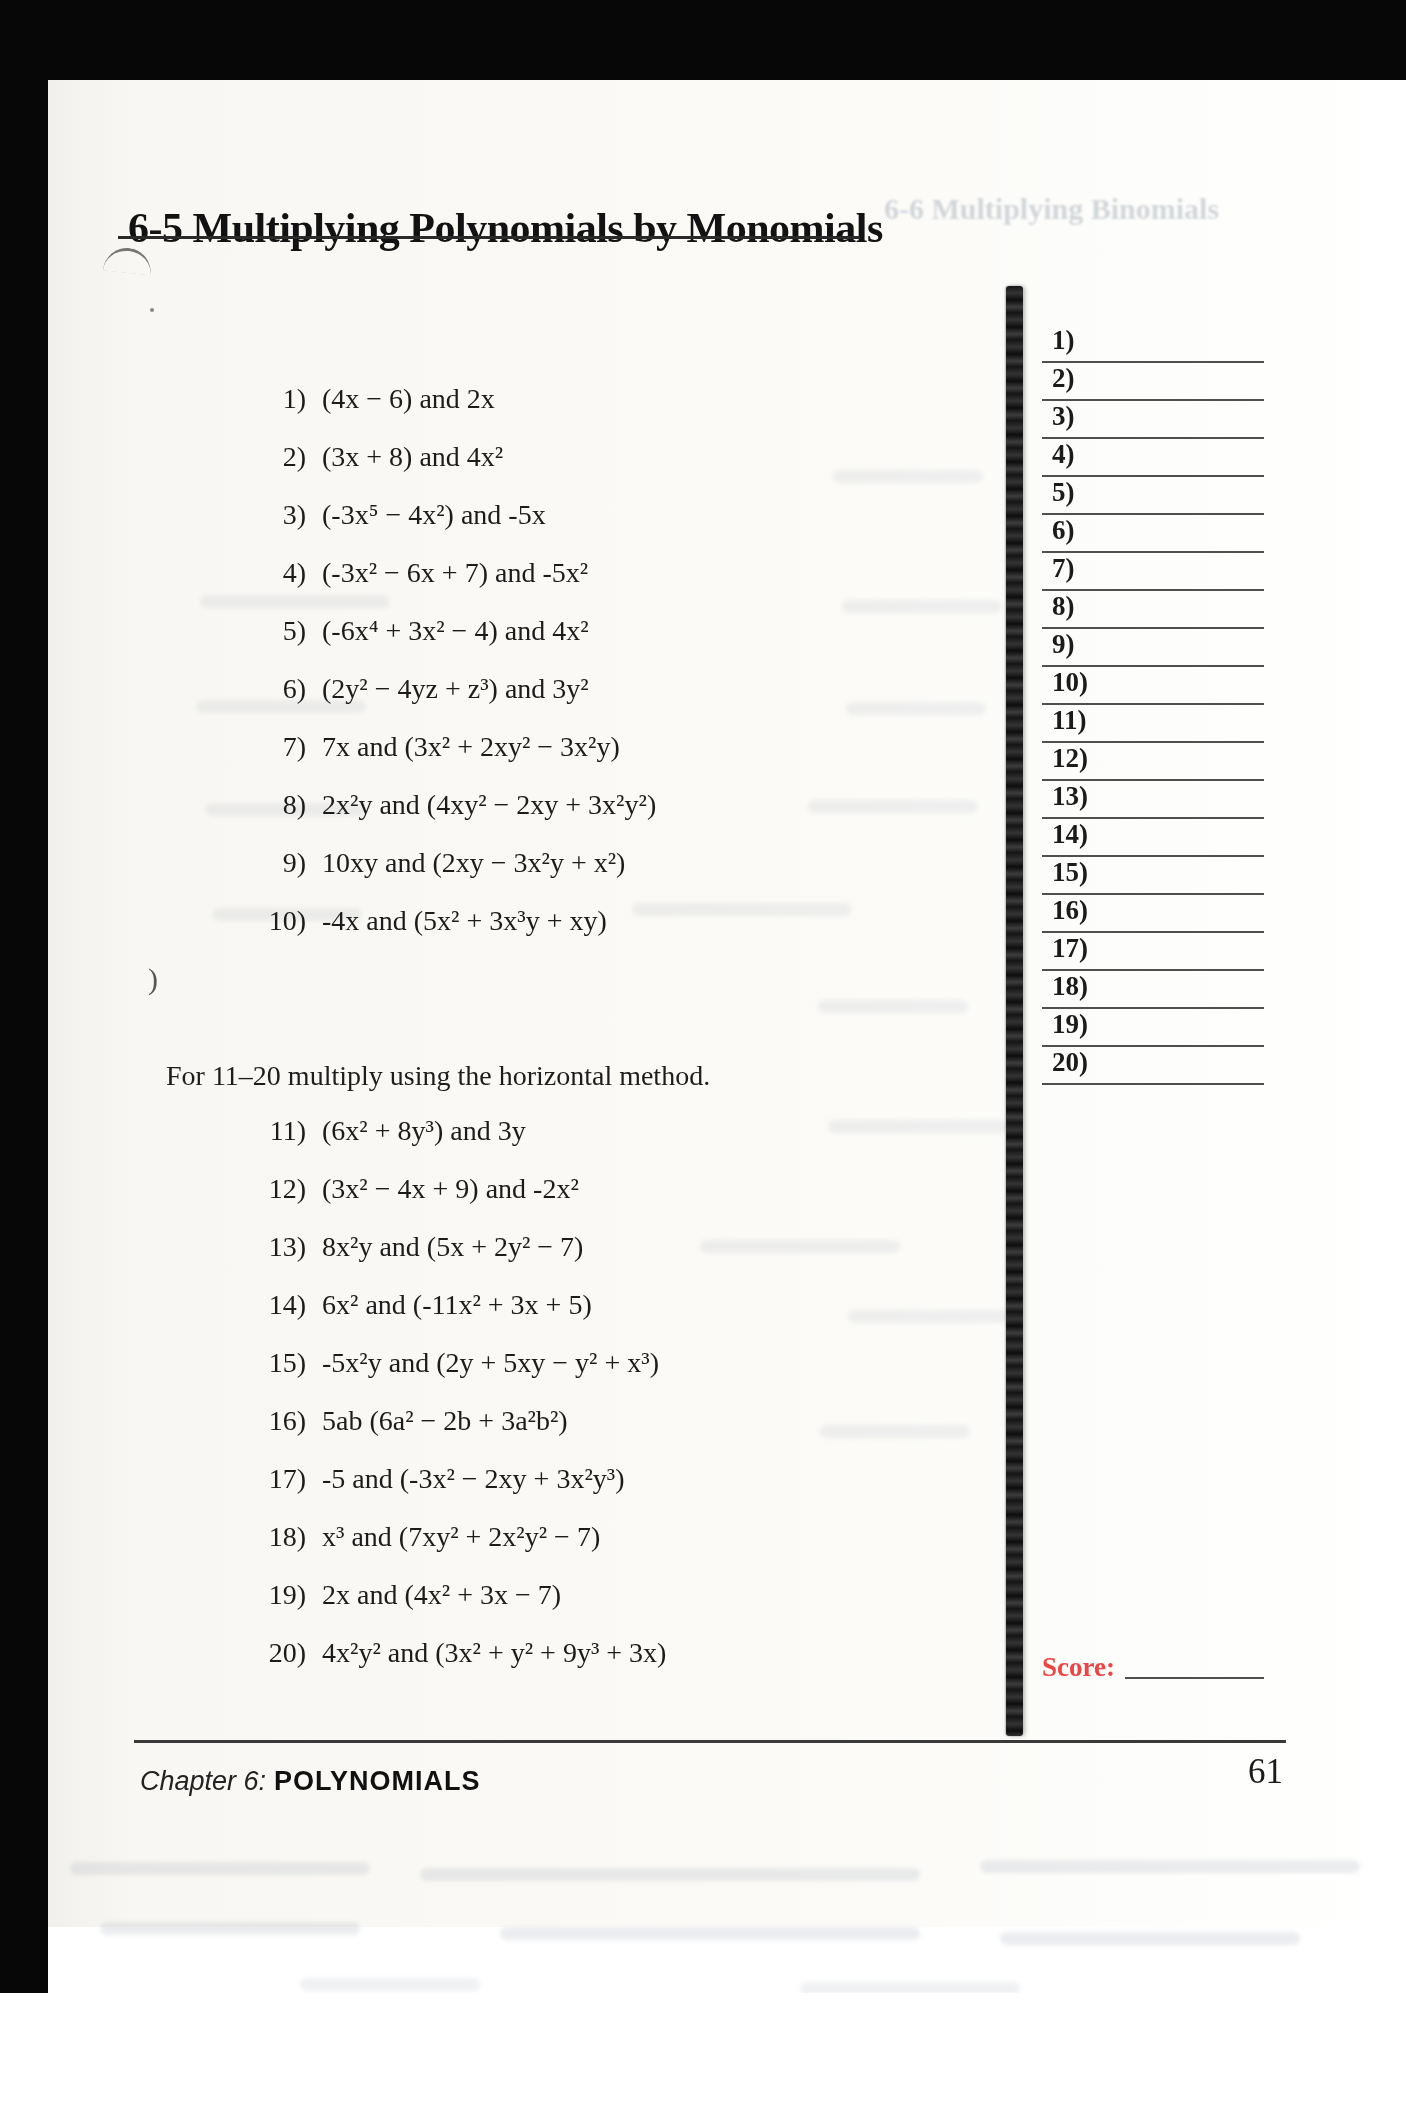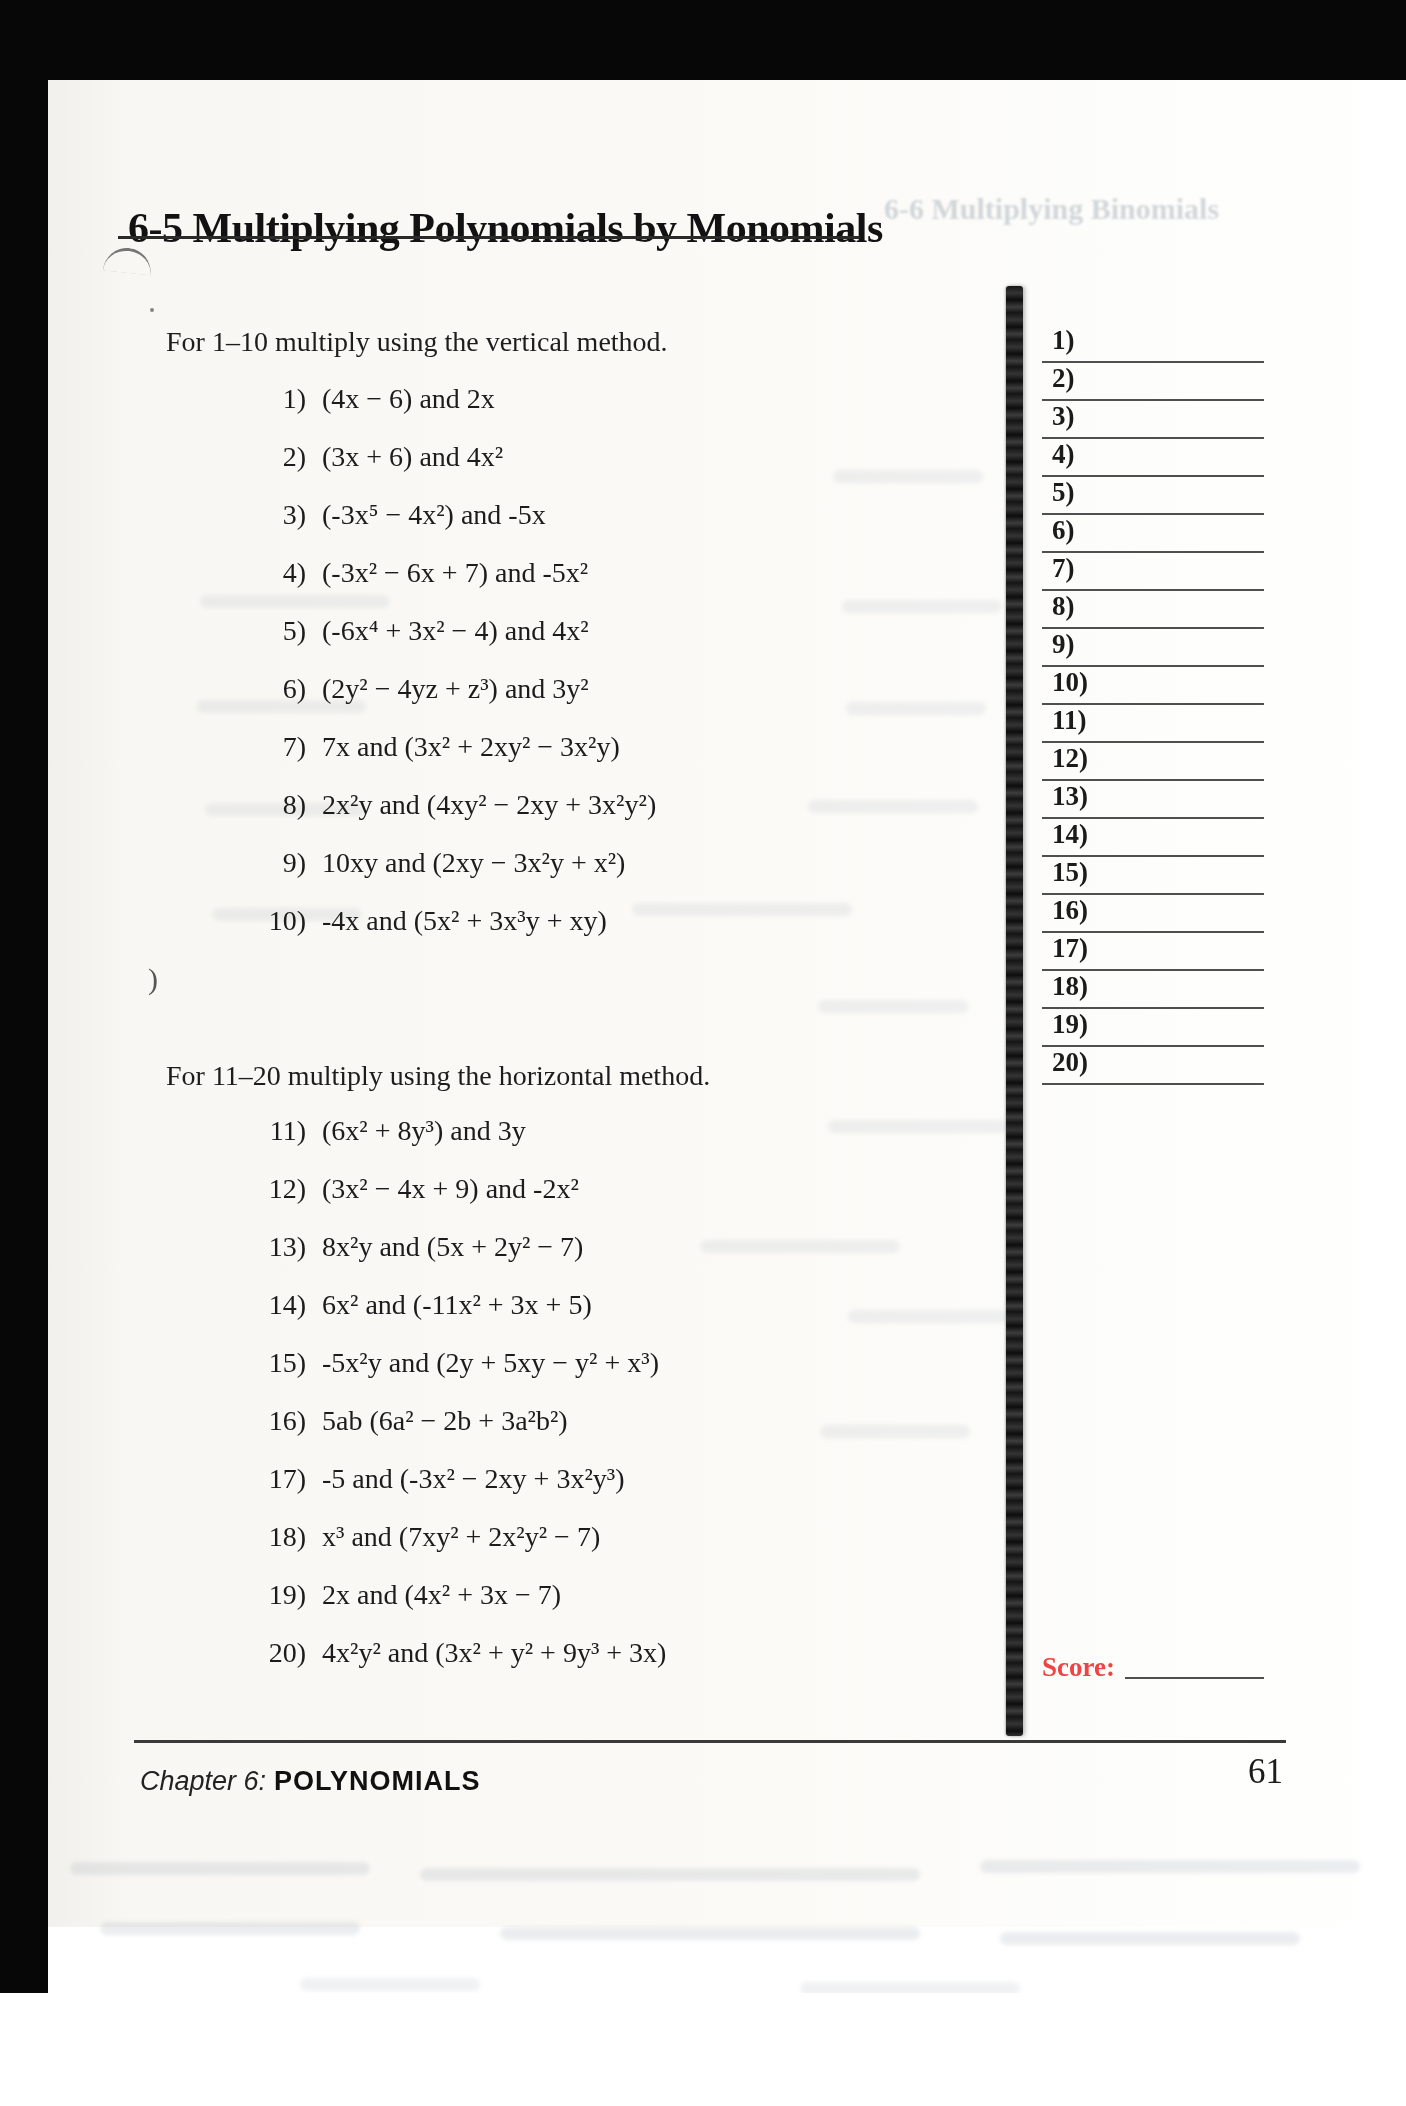--- a/index.html
+++ b/index.html
@@ -106,31 +106,30 @@
   <div class="smudge" style="left:800px;top:1982px;width:220px;"></div>
 
   <h1 class="title">6-5 Multiplying Polynomials by Monomials</h1>
   <div class="title-rule"></div>
   <div class="ghost-title">6-6 Multiplying Binomials</div>
 
   <div class="pen-curve"></div>
   <div class="speck"></div>
   <div class="paren-mark">)</div>
 
-  <p class="instr instr1">For 1–10 multiply using the vertical method.</p>
   <ol class="plist plist1">
 
       <li class="prow">
         <span class="pnum">1)</span>
         <span class="ptext">(4x − 6) and 2x</span>
       </li>
 
       <li class="prow">
         <span class="pnum">2)</span>
-        <span class="ptext">(3x + 6) and 4x²</span>
+        <span class="ptext">(3x + 8) and 4x²</span>
       </li>
 
       <li class="prow">
         <span class="pnum">3)</span>
         <span class="ptext">(-3x⁵ − 4x²) and -5x</span>
       </li>
 
       <li class="prow">
         <span class="pnum">4)</span>
         <span class="ptext">(-3x² − 6x + 7) and -5x²</span>

